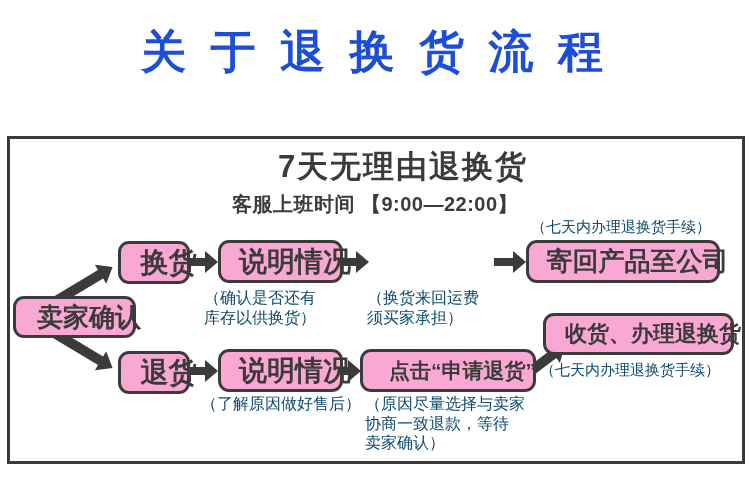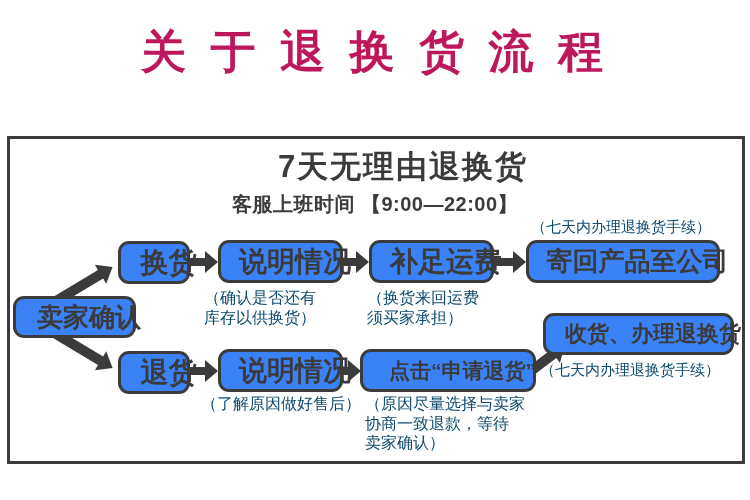--- a/index.html
+++ b/index.html
@@ -19,21 +19,21 @@
   .page-title {
     position: absolute;
     top: 22px;
     left: 0;
     width: 750px;
     margin: 0;
     text-align: center;
     font-size: 45px;
     font-weight: 900;
     letter-spacing: 6px;
-    color: #be185d;
+    color: #1d4ed8;
     white-space: nowrap;
   }
   .panel {
     position: absolute;
     left: 7px;
     top: 136px;
     width: 732px;
     height: 322px;
     border: 3px solid #3b3b3b;
     background: #ffffff;
@@ -59,21 +59,21 @@
     font-size: 20px;
     font-weight: 700;
     letter-spacing: 0.5px;
     white-space: nowrap;
   }
   .node {
     position: absolute;
     box-sizing: border-box;
     border: 3px solid #3b3b3b;
     border-radius: 11px;
-    background: #3b82f6;
+    background: #f9a8d4;
     display: flex;
     align-items: center;
     justify-content: center;
     font-weight: 700;
     white-space: nowrap;
     z-index: 2;
     padding-left: 29px;
   }
   .note {
     position: absolute;
@@ -102,21 +102,20 @@
 
   <div class="panel"></div>
 
   <div class="panel-heading">7天无理由退换货</div>
   <div class="panel-subheading">客服上班时间 【9:00—22:00】</div>
 
   <div class="node" style="left:13px; top:296px; width:123px; height:42px; font-size:26px;">卖家确认</div>
 
   <div class="node" style="left:118px; top:241px; width:72px; height:43px; font-size:28px;">换货</div>
   <div class="node" style="left:218px; top:240px; width:125px; height:43px; font-size:28px;">说明情况</div>
-  <div class="node" style="left:369px; top:240px; width:125px; height:43px; font-size:28px;">补足运费</div>
   <div class="node" style="left:526px; top:240px; width:194px; height:43px; font-size:26px;">寄回产品至公司</div>
 
   <div class="node" style="left:118px; top:351px; width:72px; height:43px; font-size:28px;">退货</div>
   <div class="node" style="left:218px; top:349px; width:125px; height:43px; font-size:28px;">说明情况</div>
   <div class="node" style="left:360px; top:349px; width:176px; height:43px; font-size:21px;">点击“申请退货”</div>
   <div class="node" style="left:543px; top:313px; width:191px; height:42px; font-size:22px;">收货、办理退换货</div>
 
   <div class="note" style="left:367px; top:288px; width:160px;">（换货来回运费
 须买家承担）</div>
   <div class="note" style="left:204px; top:288px; width:160px;">（确认是否还有

